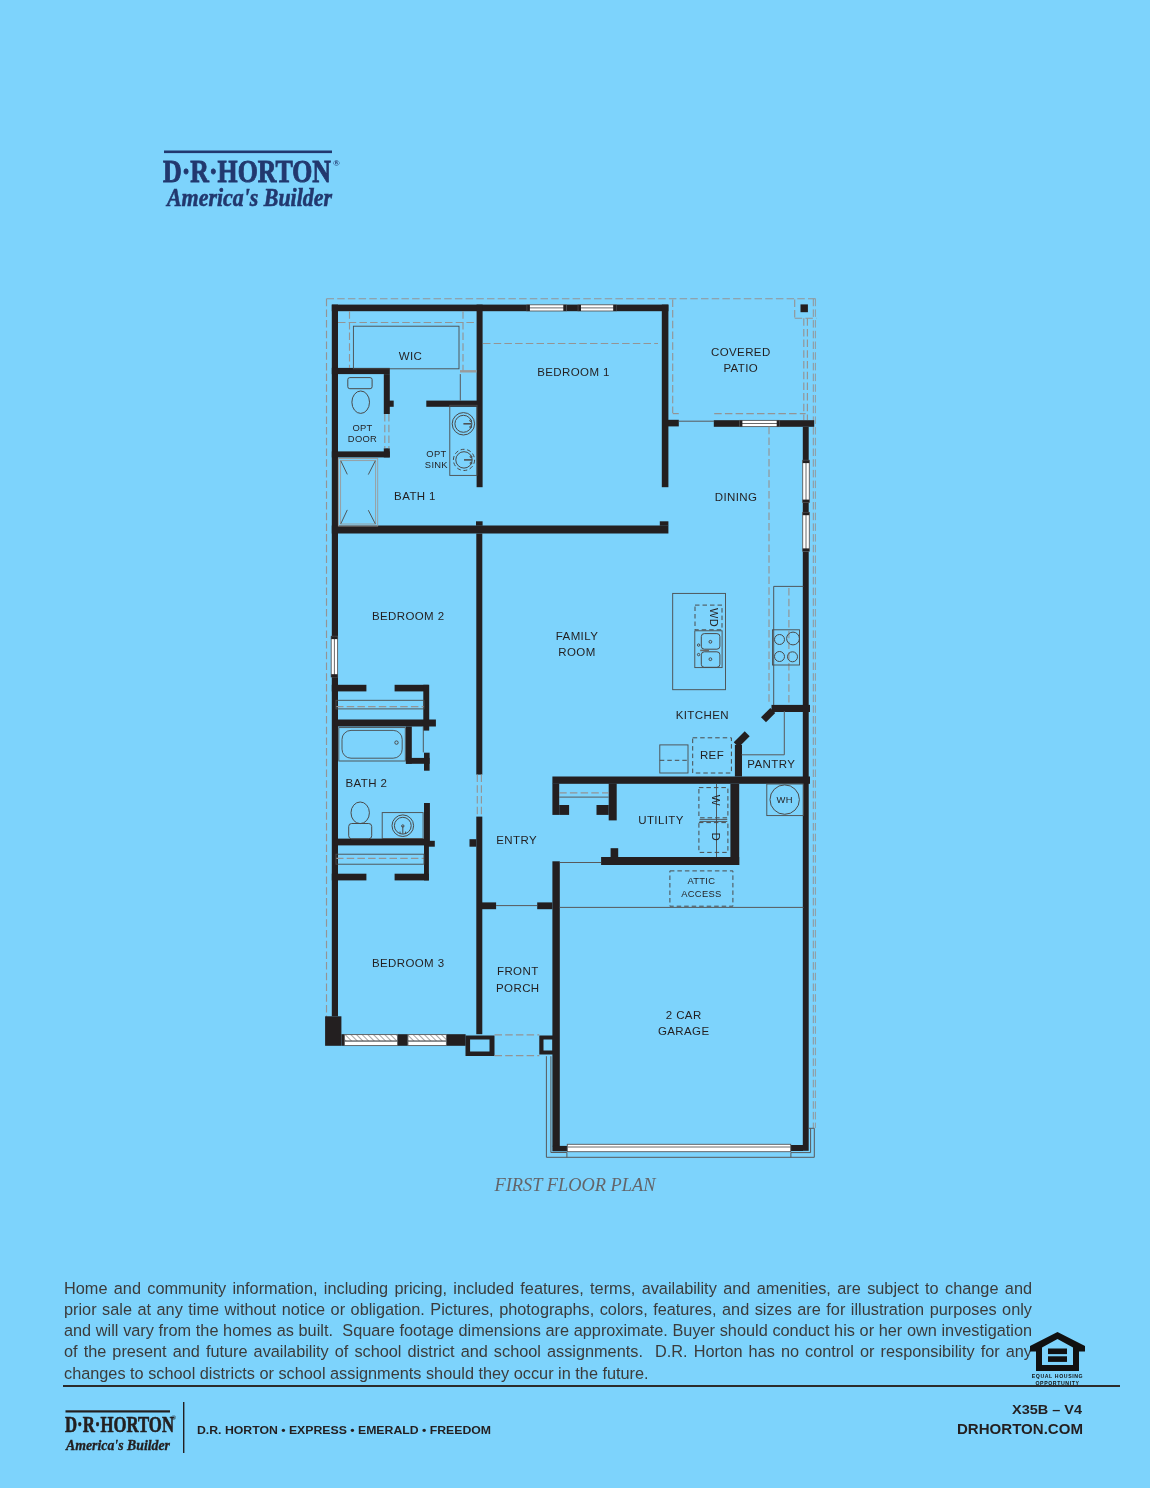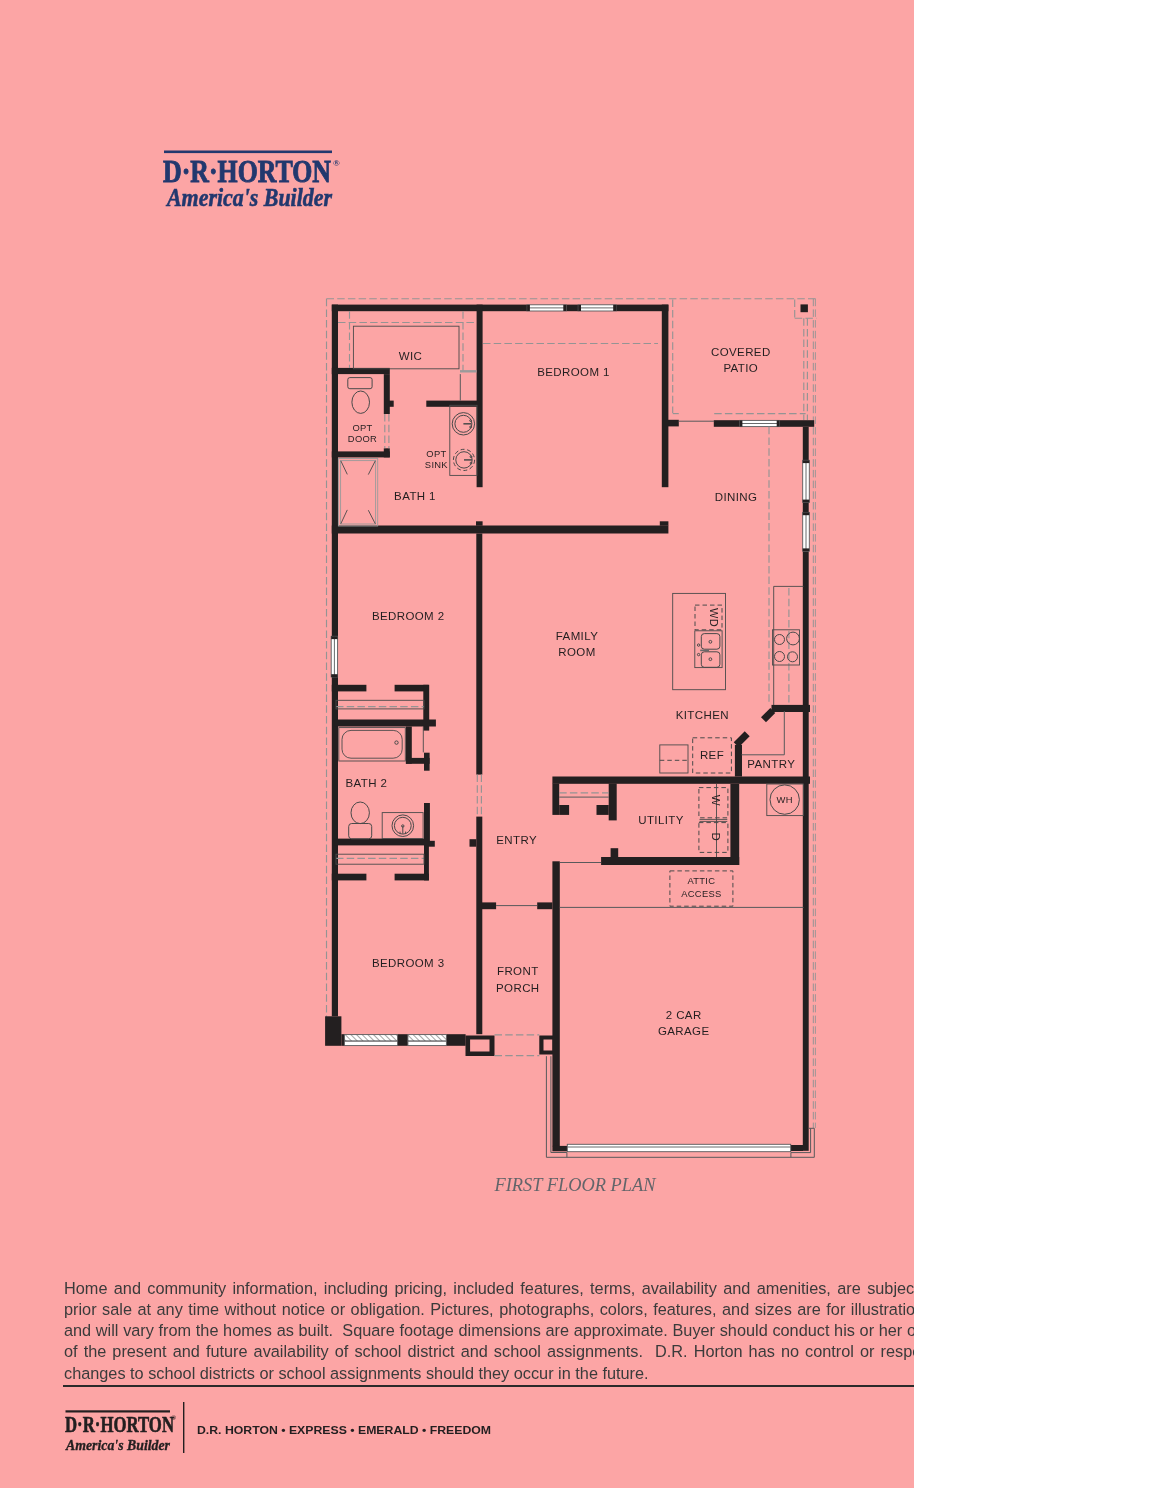--- a/index.html
+++ b/index.html
@@ -1,16 +1,16 @@
 <!DOCTYPE html>
 <html><head>
 <meta charset="utf-8">
 <style>
   html,body{margin:0;padding:0;background:#ffffff;}
-  #page{position:relative;width:914px;height:1488px;background:#fca5a5;overflow:hidden;will-change:transform;
+  #page{position:relative;width:1150px;height:1488px;background:#7dd3fc;overflow:hidden;will-change:transform;
         font-family:"Liberation Sans",sans-serif;}
   .abs{position:absolute;}
 </style>
 </head>
 <body>
 <div id="page">
 
 <svg class="abs" style="left:0;top:0;" width="1150" height="1488" viewBox="0 0 1150 1488">
 
   <rect x="164" y="150.5" width="168" height="2.6" fill="#22386e"></rect>

